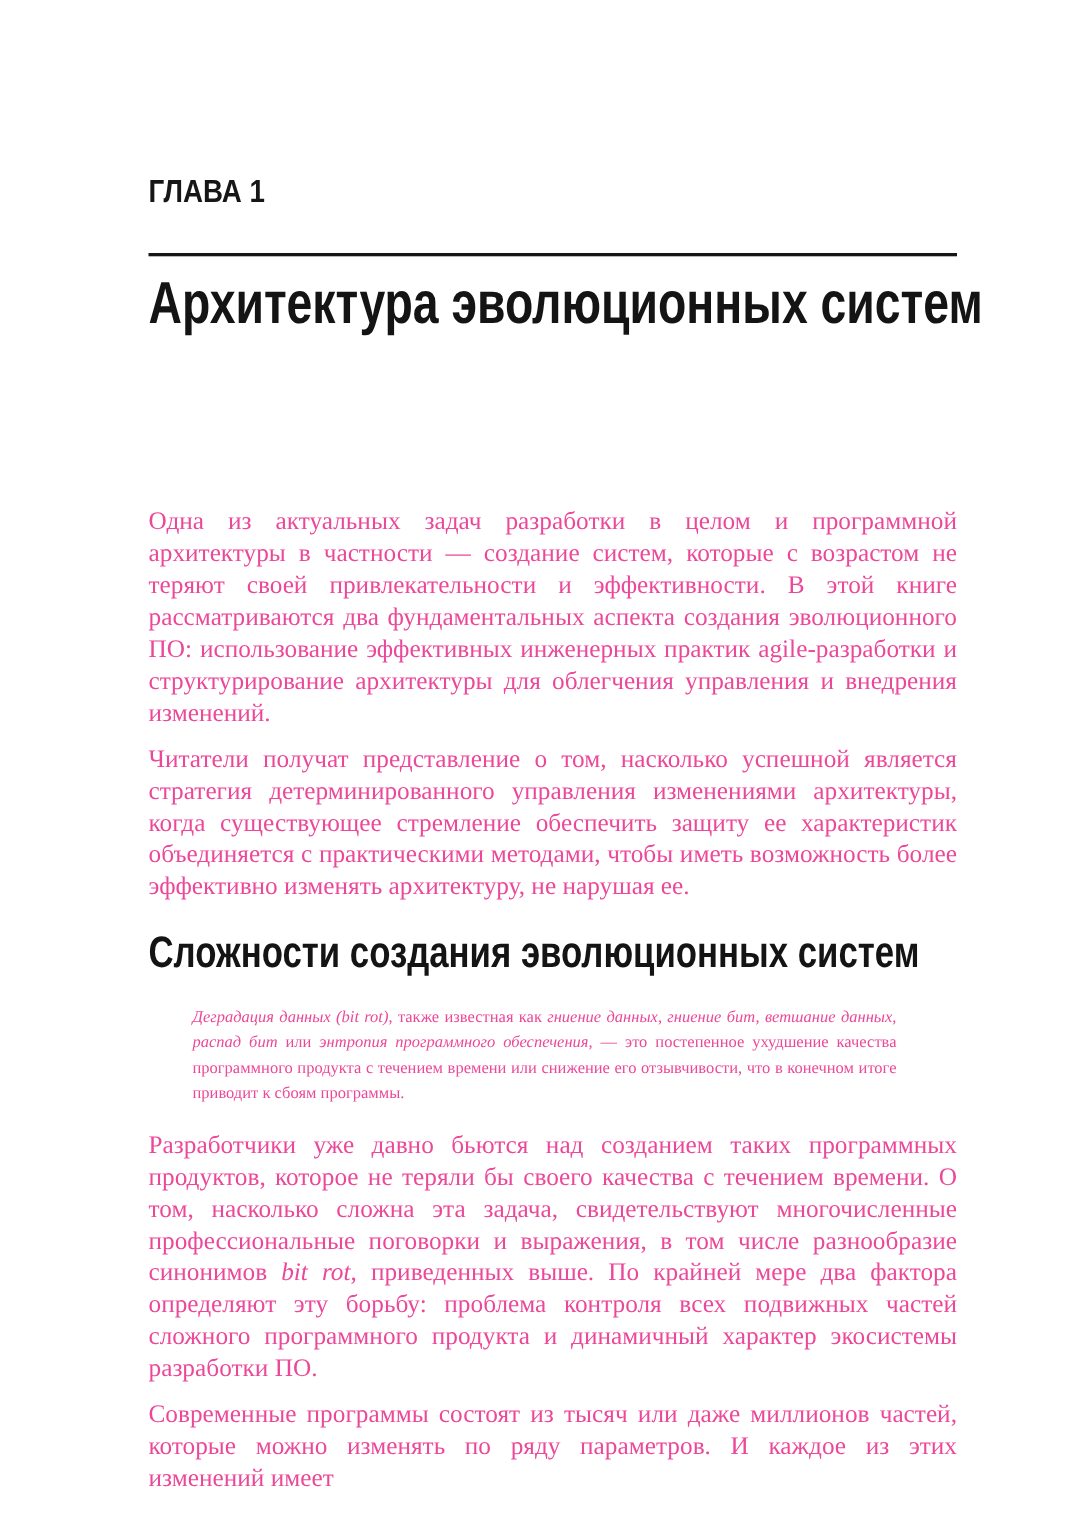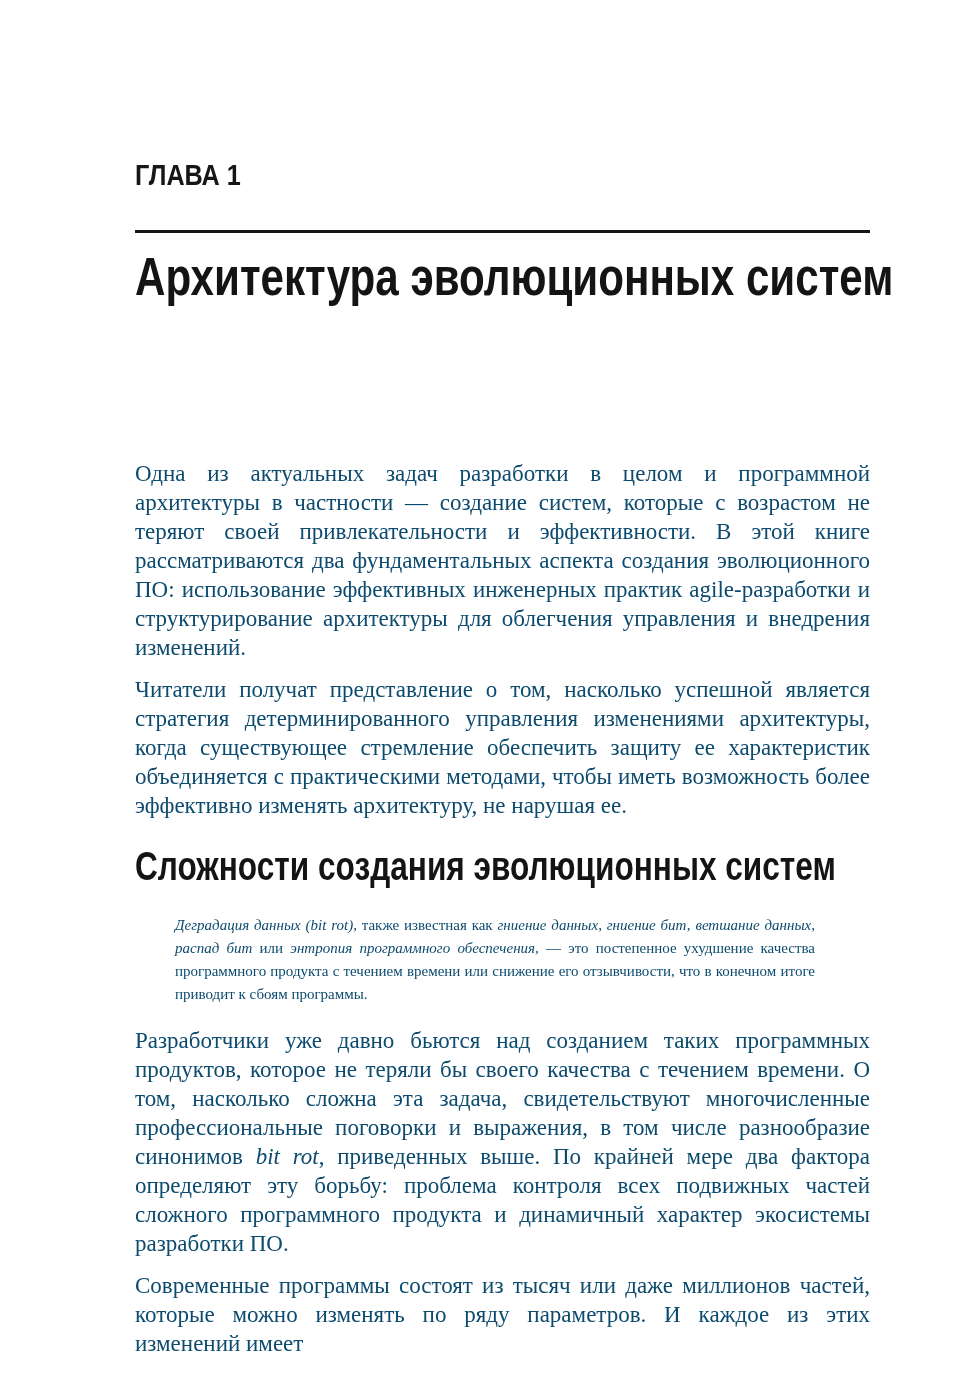--- a/index.html
+++ b/index.html
@@ -47,21 +47,21 @@
     line-height: 52px;
     color: #141414;
     white-space: nowrap;
     transform: scaleX(0.78);
     transform-origin: left top;
   }
   .body-text {
     font-size: 23px;
     line-height: 29px;
     text-align: justify;
-    color: #0c4a6e;
+    color: #ec4899;
     margin: 0 0 13px 0;
   }
   .intro-first {
     margin-top: 157px;
   }
   .section-heading {
     margin: 26px 0 28px 0;
     font-family: "Liberation Sans", sans-serif;
     font-weight: 700;
     font-size: 40px;

